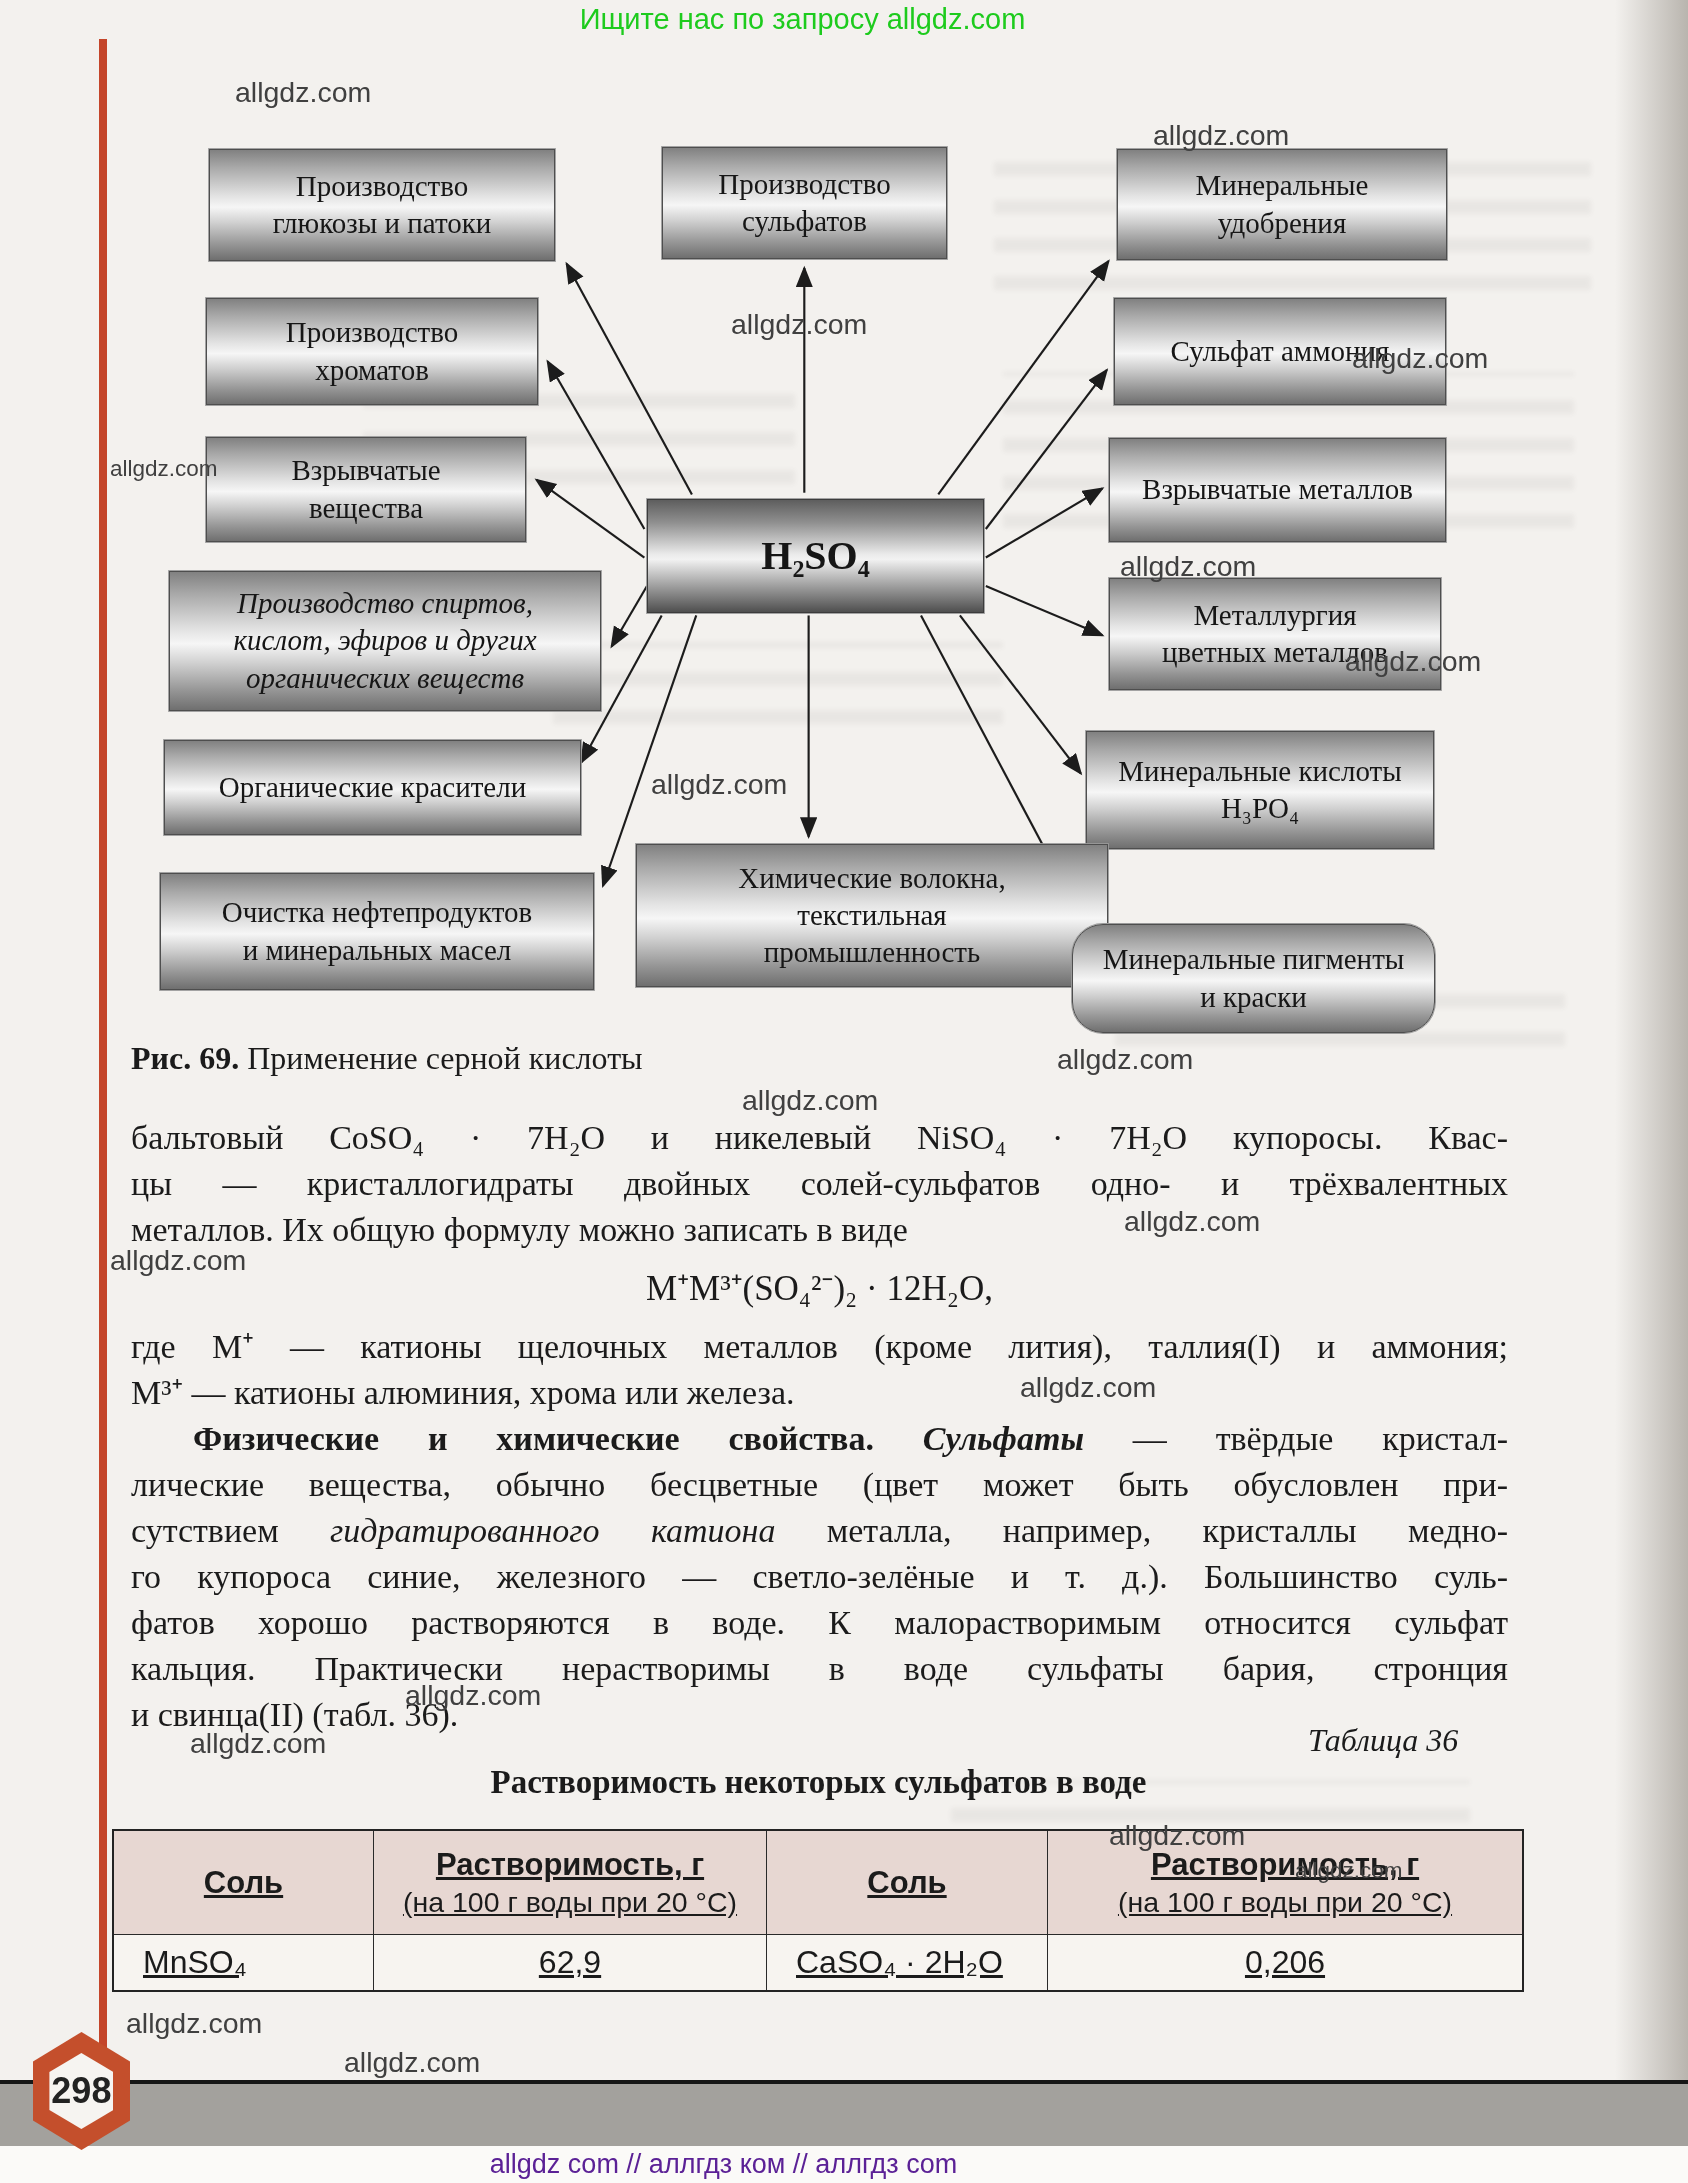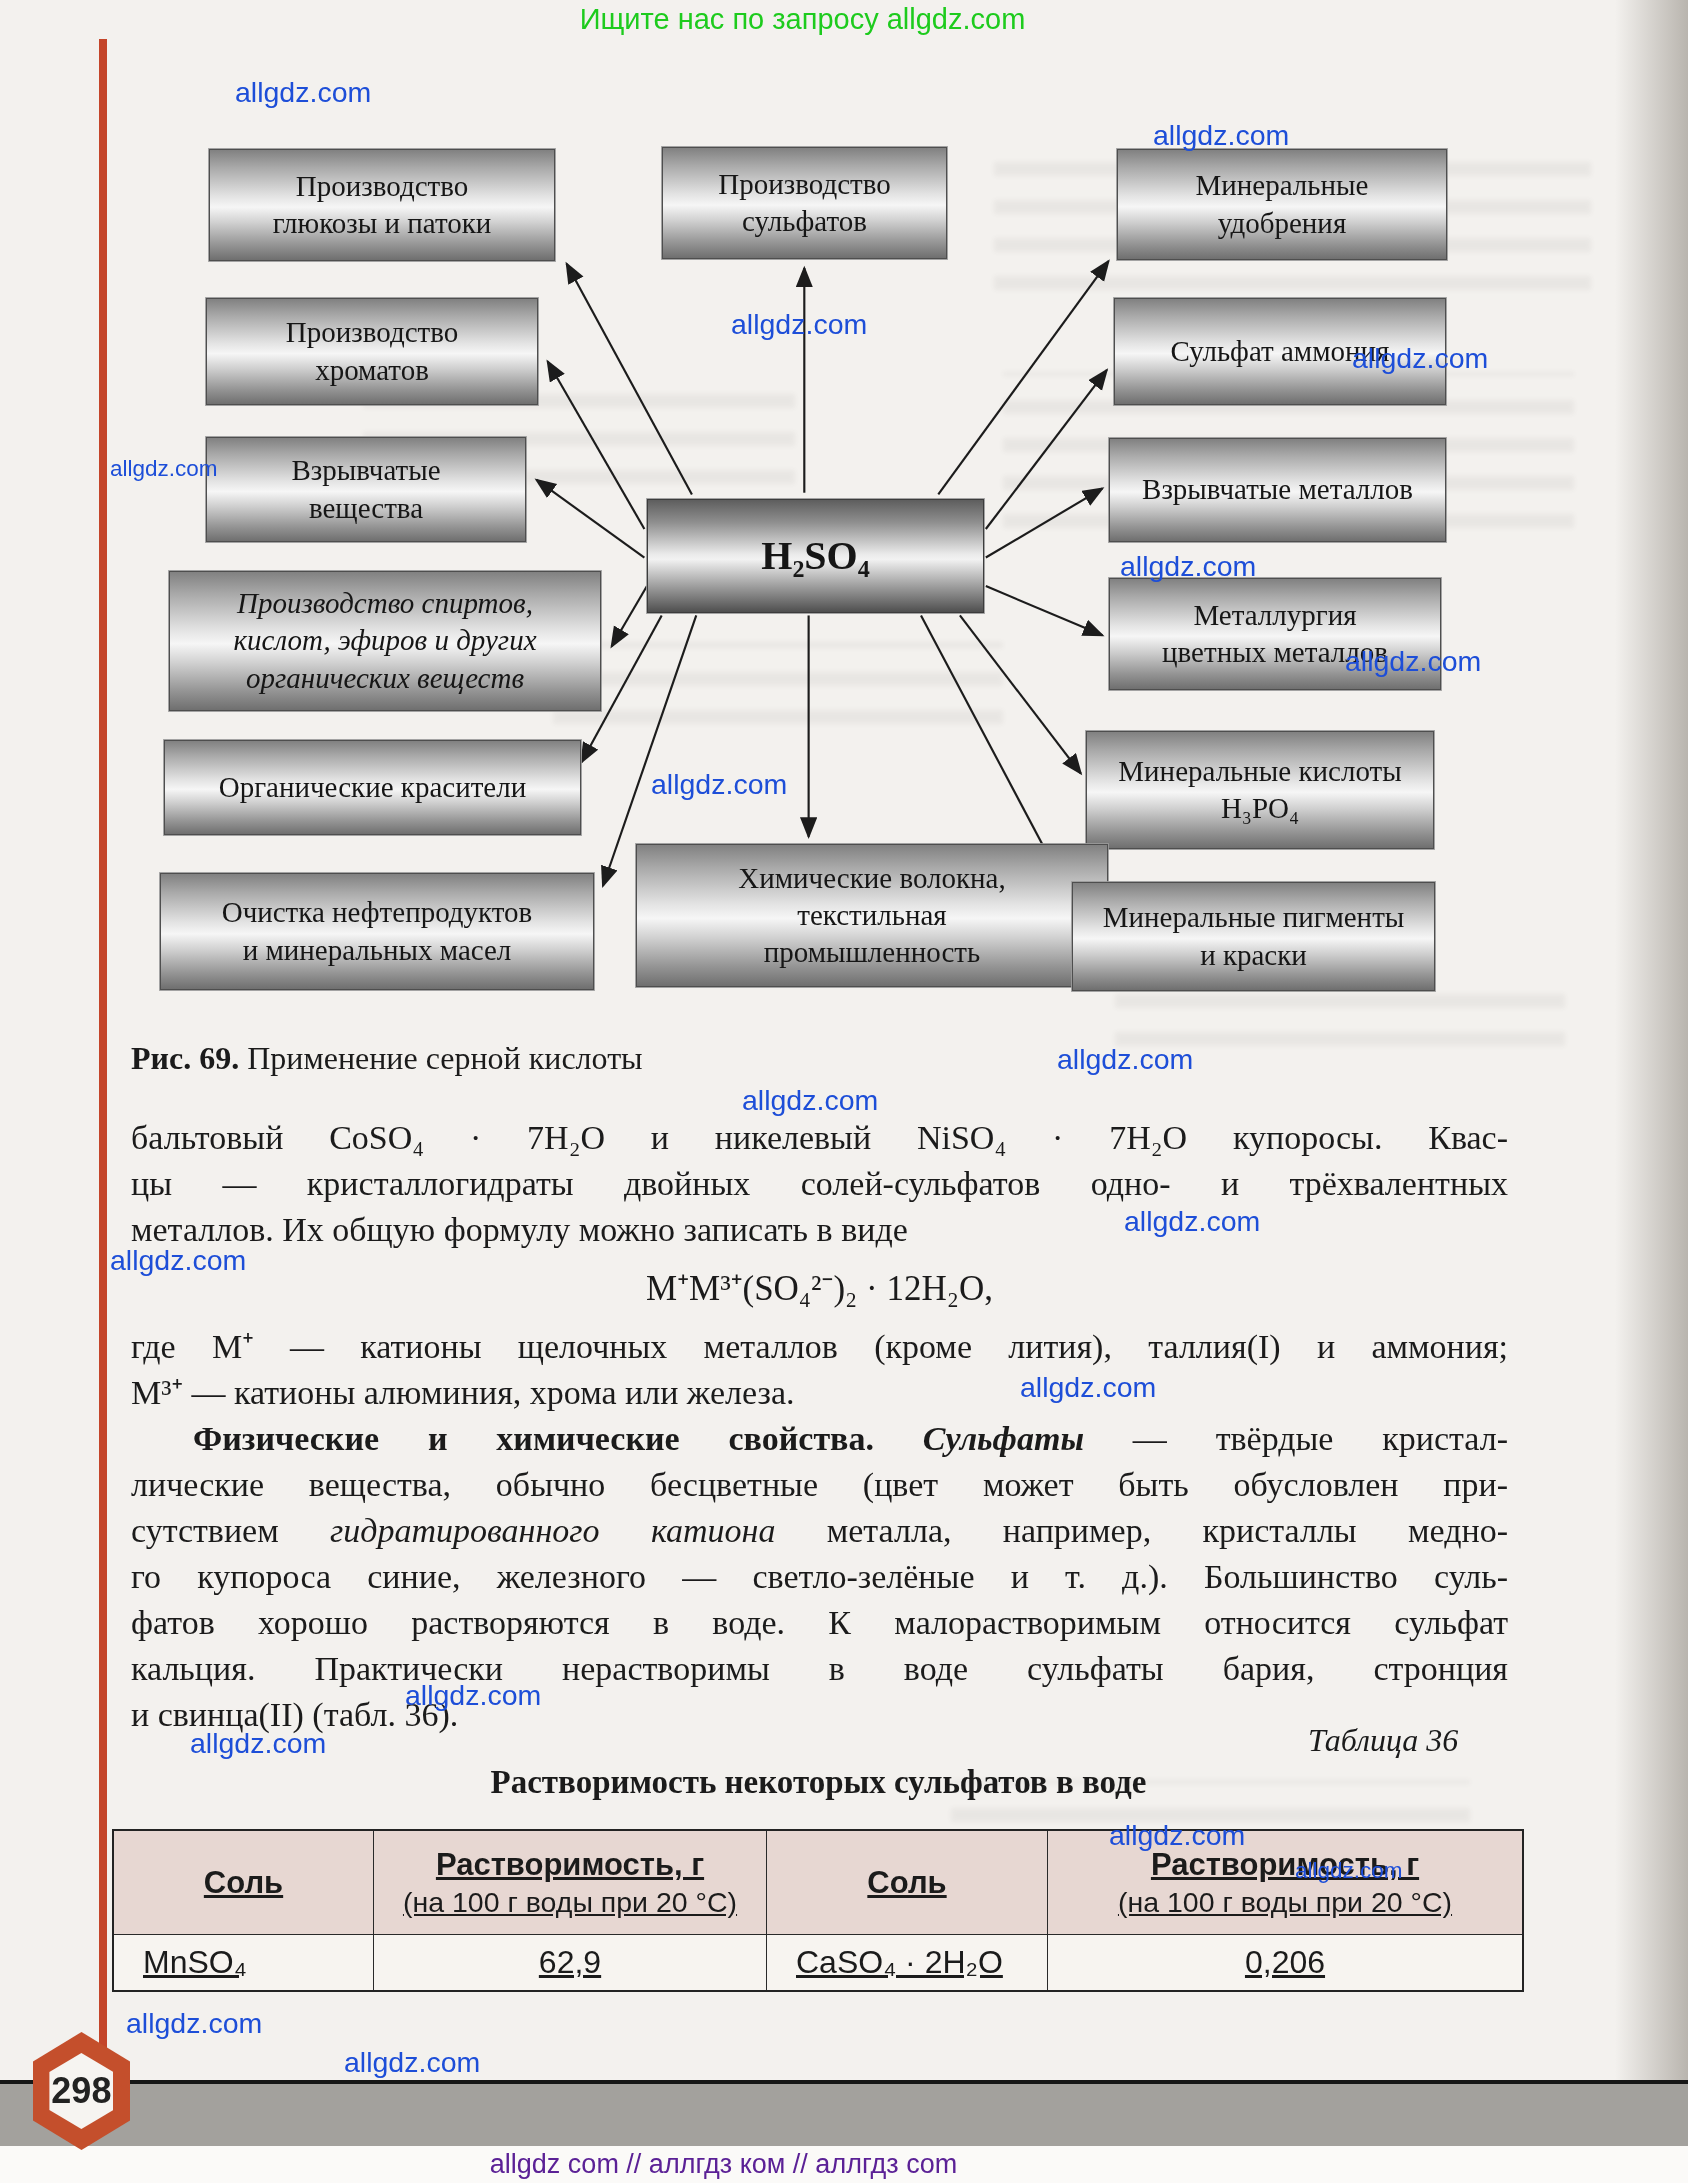--- a/index.html
+++ b/index.html
@@ -15,21 +15,21 @@
     font:400 29px/1.1 "Liberation Sans", sans-serif;color:#1dcb1d;
   }
   
   .footer{
     position:absolute;top:2150px;left:0;right:242px;text-align:center;
     font:400 27px/1.1 "Liberation Sans", sans-serif;color:#5b2196;
   }
   
   .redline{position:absolute;left:99px;top:39px;width:7.8px;height:2045px;background:#c4452a;}
   
-  .wm{position:absolute;font:400 28.5px/1.05 "Liberation Sans", sans-serif;color:#1d4ed8;white-space:nowrap;}
+  .wm{position:absolute;font:400 28.5px/1.05 "Liberation Sans", sans-serif;color:#404040;white-space:nowrap;}
   .wm.small{font-size:22.5px;}
   
   .dbox{
     position:absolute;display:flex;align-items:center;justify-content:center;
     text-align:center;white-space:pre-line;box-sizing:border-box;padding:3.5px 8.6px;
     font:400 29px/1.28 "Liberation Serif", serif;color:#161616;
     border:0.9px solid #4e4e4e;
     background:linear-gradient(to bottom,#818181 0%,#a9a9a9 16%,#e3e3e3 42%,#f6f6f6 52%,#d0d0d0 66%,#959595 86%,#6f6f6f 100%);
     box-shadow:0 0 0 0.9px #9a9a9a;
   }
@@ -132,21 +132,21 @@
 <div class="dbox" style="left:1109px;top:578px;width:332px;height:112px;">Металлургия
 цветных металлов</div>
 <div class="dbox" style="left:164px;top:740px;width:417px;height:95px;">Органические красители</div>
 <div class="dbox" style="left:1086px;top:731px;width:348px;height:118px;">Минеральные кислоты
 H₃PO₄</div>
 <div class="dbox" style="left:160px;top:873px;width:434px;height:117px;">Очистка нефтепродуктов
 и минеральных масел</div>
 <div class="dbox" style="left:636px;top:844px;width:472px;height:143px;">Химические волокна,
 текстильная
 промышленность</div>
-<div class="dbox" style="left:1072px;top:882px;width:363px;height:109px;">Минеральные пигменты
+<div class="dbox" style="left:1072px;top:924px;width:363px;height:109px;border-radius:31px;">Минеральные пигменты
 и краски</div>
 
 <div class="caption">
   <b>Рис. 69.</b><span> Применение серной кислоты</span>
 </div>
 
 <div class="bodytext">
   <div class="tl">бальтовый CoSO₄ · 7H₂O и никелевый NiSO₄ · 7H₂O купоросы. Квас-</div>
   <div class="tl">цы — кристаллогидраты двойных солей-сульфатов одно- и трёхвалентных</div>
   <div class="tl noj">металлов. Их общую формулу можно записать в виде</div>

